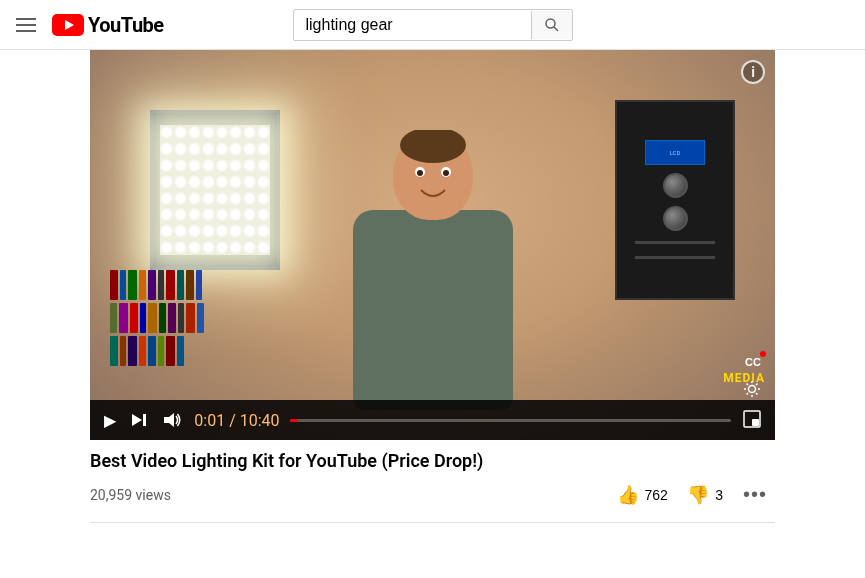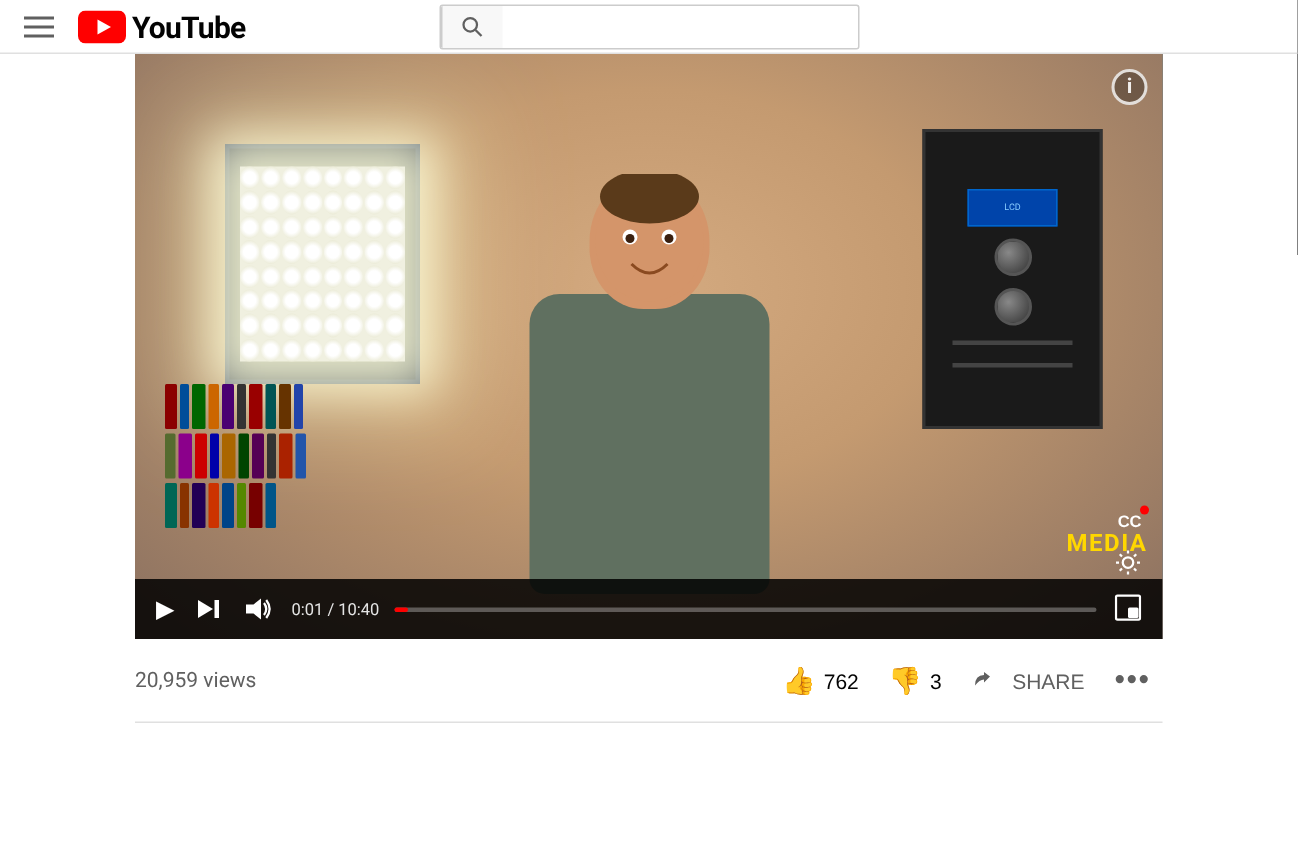--- a/index.html
+++ b/index.html
@@ -9,21 +9,21 @@
       width: 865px;
       height: 578px;
       overflow: hidden;
     }
 
     
     .header {
       display: flex;
       align-items: center;
       padding: 0 16px;
-      height: 36px;
+      height: 50px;
       background: #fff;
       border-bottom: 1px solid #e0e0e0;
       position: relative;
     }
     .header-left {
       display: flex;
       align-items: center;
       gap: 16px;
     }
     .hamburger-icon {
@@ -229,21 +229,21 @@
     }
     .book {
       height: 30px;
       border-radius: 1px;
     }
     
     .media-watermark {
       position: absolute;
       bottom: 55px;
       right: 10px;
-      font-size: 16px;
+      font-size: 12px;
       font-weight: bold;
       color: #ffd700;
       letter-spacing: 1px;
     }
     
     .info-btn {
       position: absolute;
       top: 10px;
       right: 10px;
       width: 24px;
@@ -291,22 +291,22 @@
       position: relative;
       cursor: pointer;
     }
     .progress-filled {
       height: 100%;
       background: #ff0000;
       border-radius: 2px;
       width: 2%;
     }
     .time-display {
-      font-size: 11px;
-      color: #e5e5e5;
+      font-size: 16px;
+      color: #fdba74;
       white-space: nowrap;
     }
     .ctrl-right {
       display: flex;
       align-items: flex-end;
       gap: 8px;
       margin-left: auto;
       flex-direction: column;
     }
     .cc-badge {
@@ -385,20 +385,21 @@
       <svg class="yt-logo-icon" viewBox="0 0 32 22">
         <rect width="32" height="22" rx="5" fill="#FF0000"></rect>
         <polygon points="13,6 13,16 22,11" fill="white"></polygon>
       </svg>
       <span class="yt-logo-text">YouTube</span>
     </div>
   </div>
 
   <div class="search-area">
     <div class="search-bar">
+      <input class="search-input" type="text" value="lighting gear" style="">
       <button class="search-btn">
         <svg width="16" height="16" viewBox="0 0 16 16">
           <circle cx="6.5" cy="6.5" r="4.5" stroke="#606060" stroke-width="1.5" fill="none"></circle>
           <line x1="10" y1="10" x2="14" y2="14" stroke="#606060" stroke-width="1.5"></line>
         </svg>
       </button>
     </div>
   </div>
 </div>
 
@@ -600,37 +601,32 @@
             <polyline points="1,13 1,17 5,17" stroke="white" stroke-width="1.5" fill="none"></polyline>
             <polyline points="13,17 17,17 17,13" stroke="white" stroke-width="1.5" fill="none"></polyline>
           </svg>
         </button>
       </div>
     </div>
   </div>
 </div>
 
 <div class="video-info">
+  <div class="video-title">Best Video Lighting Kit for YouTube (Price Drop!)</div>
   <div class="video-meta-row">
     <span class="view-count">20,959 views</span>
     <div class="action-buttons">
       <button class="action-btn">
         <span class="action-icon">👍</span>
         <span class="like-count">762</span>
       </button>
       <button class="action-btn">
         <span class="action-icon">👎</span>
         <span class="dislike-count">3</span>
       </button>
       <button class="action-btn">
-        <svg width="18" height="18" viewBox="0 0 18 18" style="margin-right:4px;">
-          <path d="M12 6 L8 3 L8 5 Q2 5 2 12 Q5 8 8 8 L8 10 Z" fill="#606060"></path>
-        </svg>
-        <span>SHARE</span>
-      </button>
-      <button class="action-btn">
         <span style="font-size:20px;letter-spacing:1px;">•••</span>
       </button>
     </div>
   </div>
 </div>
 
 <div class="divider-line"></div>
 
 </body></html>

